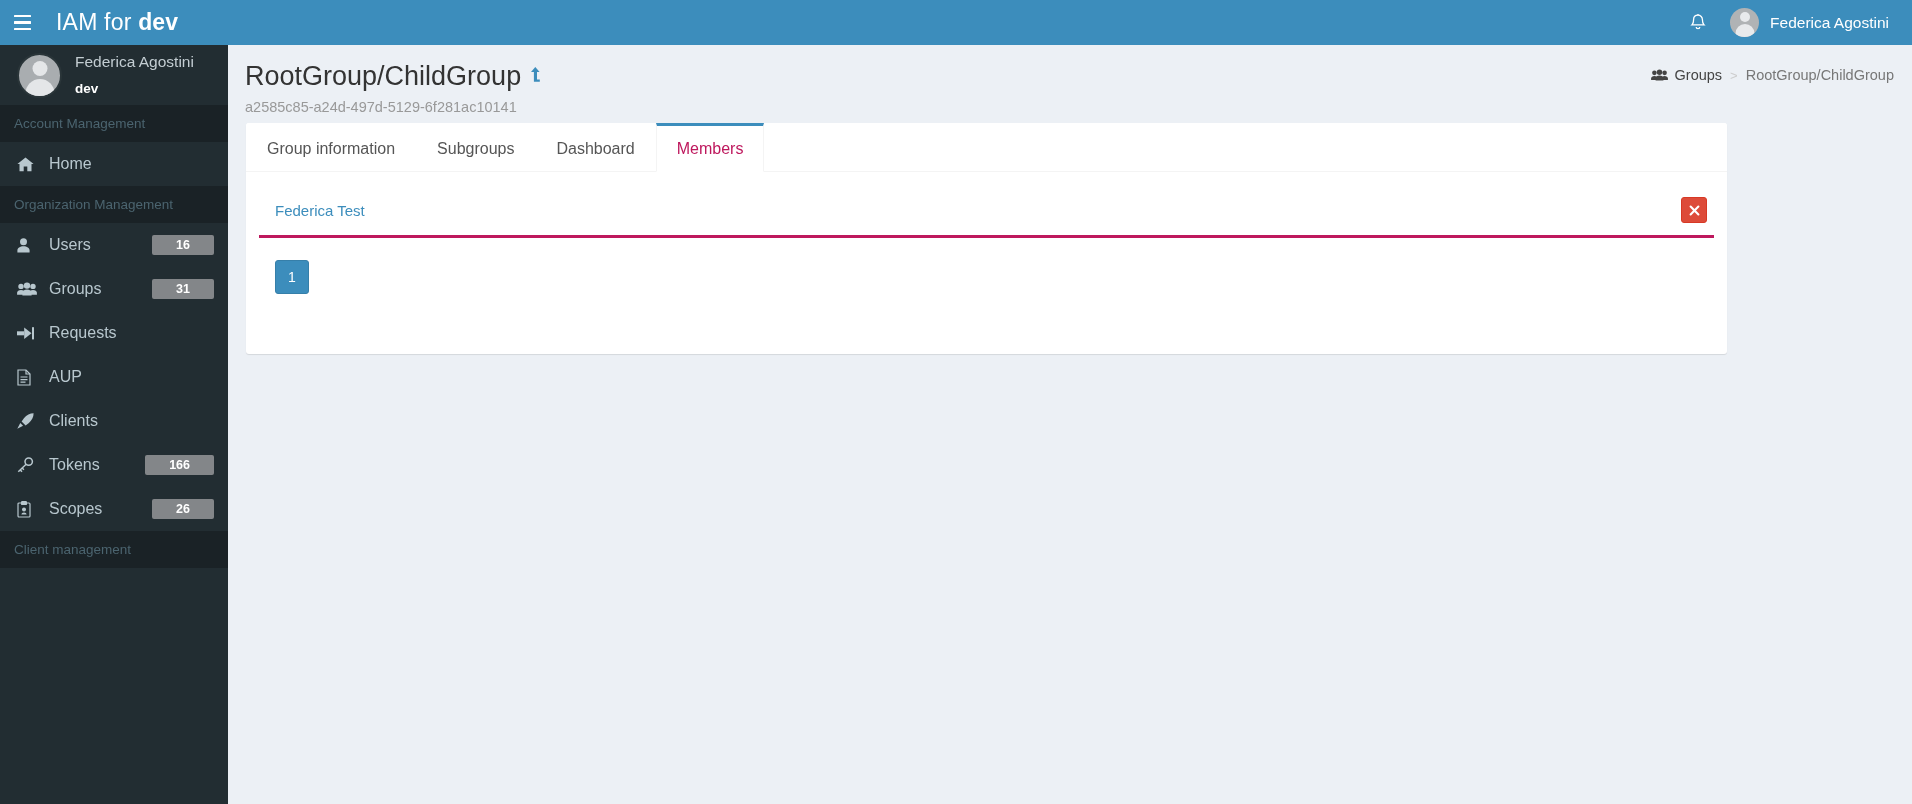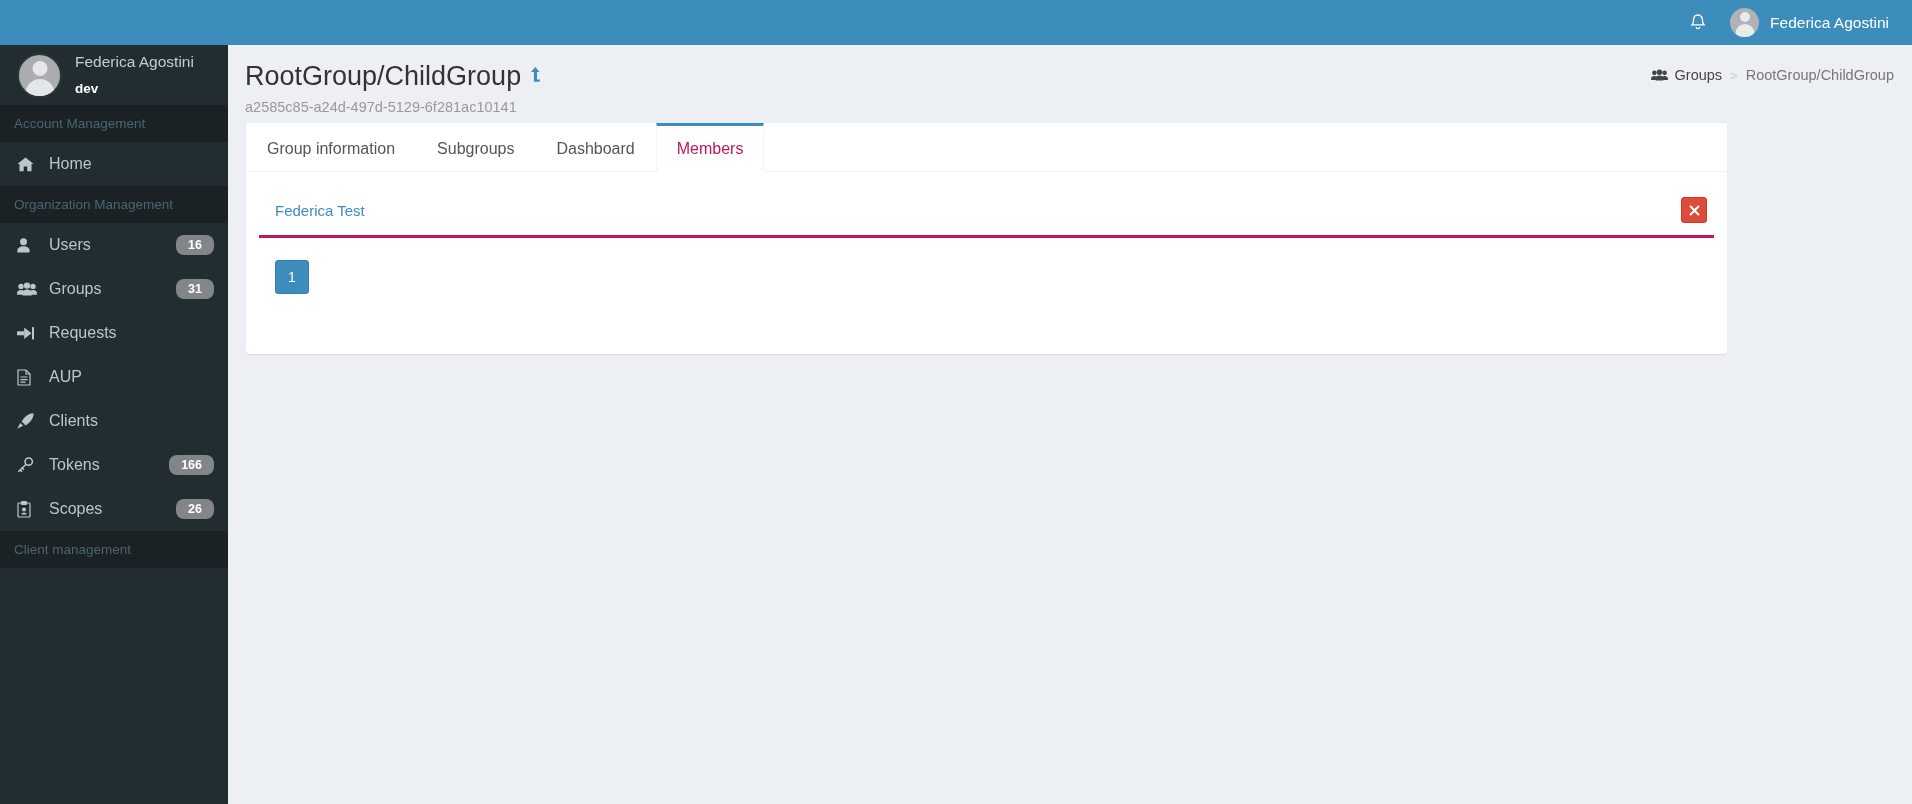--- a/index.html
+++ b/index.html
@@ -165,22 +165,22 @@
     flex: none;
   }
   .side-item .ico svg { display: block; }
   .side-item .lbl { margin-left: 8px; white-space: nowrap; }
   .side-badge {
     margin-left: auto;
     background: #838689;
     color: #ffffff;
     font-size: 12.5px;
     font-weight: 700;
-    border-radius: 8px;
-    padding: 3px 12px;
+    border-radius: 2px;
+    padding: 3px 24px;
     min-width: 26px;
     text-align: center;
     line-height: 1.15;
   }
 
   
   .content-wrapper {
     position: absolute; top: 45px; left: 228px;
     width: 1684px; height: 759px;
     background: #ecf0f5;
@@ -318,20 +318,30 @@
     font-size: 14px;
     display: flex; align-items: center; justify-content: center;
     border-radius: 3px;
     cursor: pointer;
   }
 </style>
 </head>
 <body>
 
 <div class="navbar">
+  <div class="nav-left">
+    <div class="hamburger">
+      <span></span>
+      <span></span>
+      <span></span>
+    </div>
+    <div class="brand">
+      <span>IAM for </span><b>dev</b>
+    </div>
+  </div>
   <div class="nav-right">
     <div class="bell-btn">
       <span class="bell-icon">
         <svg width="18" height="19" viewBox="0 0 18 19" fill="none" stroke="#ffffff" stroke-width="1.3">
           <path d="M9 2.2c-2.6 0-4.4 1.9-4.4 4.4 0 3.9-1.5 5.2-1.5 5.2h11.8s-1.5-1.3-1.5-5.2c0-2.5-1.8-4.4-4.4-4.4z"></path>
           <path d="M9 1.1v1.1"></path>
           <path d="M7.2 14c0 .9.8 1.6 1.8 1.6s1.8-.7 1.8-1.6"></path>
         </svg>
       </span>
     </div>

